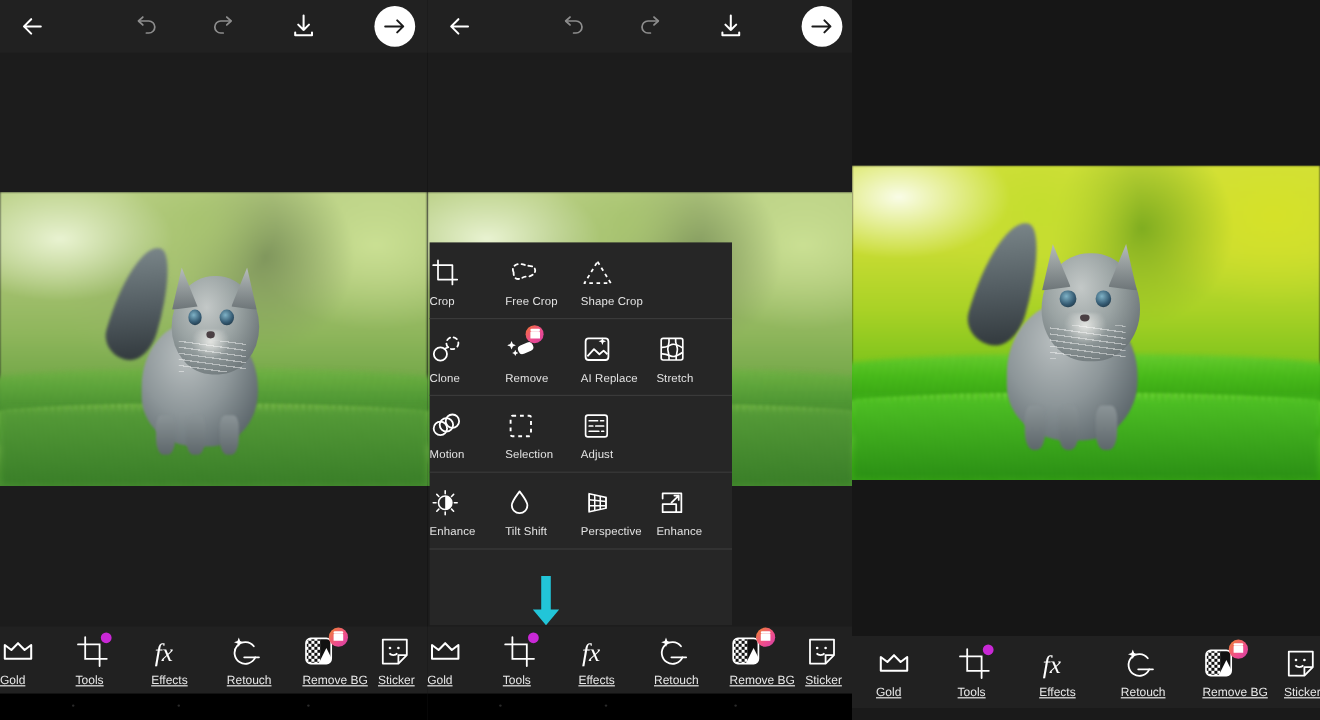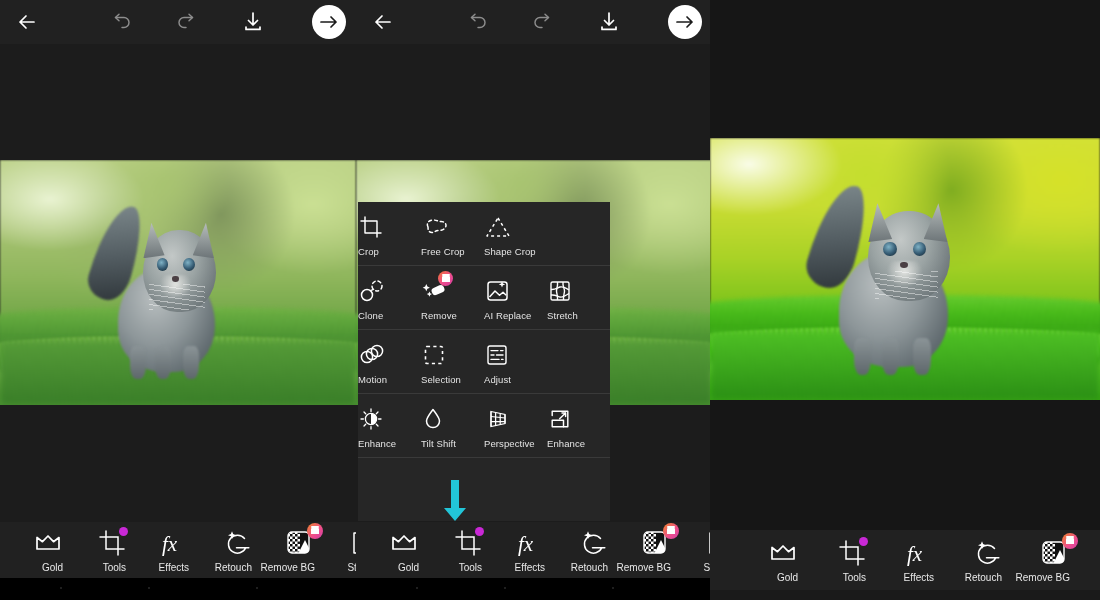--- a/index.html
+++ b/index.html
@@ -121,25 +121,25 @@
      border-radius:1px 1px 0 0; position:relative; }
   .pro-badge i:before { content:""; position:absolute; left:0; right:0; top:-2px;
      height:2px; background:#fff; border-radius:1px; }
 
   .down-arrow { position:absolute; z-index:7; }
 
   
   .bottomnav { position:absolute; left:0; bottom:22px; height:56px; width:100%;
                background:#212121; display:flex; align-items:center; }
   .nav-item { width:63px; height:56px; display:flex; flex-direction:column;
-              align-items:flex-end; justify-content:center; position:relative;
+              align-items:flex-start; justify-content:center; position:relative;
               flex:0 0 auto; }
   .nav-item .ic { height:30px; display:flex; align-items:center; justify-content:center;
                   position:relative; }
-  .nav-item .lb { font-size:10px; color:#e8e8e8; margin-top:4px; white-space:nowrap; }
+  .nav-item .lb { font-size:10px; color:#e8e8e8; margin-top:4px; white-space:nowrap;text-decoration:underline; }
   .dot { position:absolute; right:-2px; top:-1px; width:9px; height:9px;
          border-radius:50%; background:#c928d6; }
   .nav-badge { position:absolute; right:-8px; top:-5px; width:16px; height:16px;
      border-radius:50%;
      background:linear-gradient(135deg,#f0852a 0%,#ef4d8d 60%,#cf3fa6 100%);
      display:flex; align-items:center; justify-content:center; }
   .nav-badge i { display:block; width:8px; height:6px; background:#fff;
      border-radius:1px 1px 0 0; position:relative; }
   .nav-badge i:before { content:""; position:absolute; left:0; right:0; top:-2px;
      height:2px; background:#fff; border-radius:1px; }

